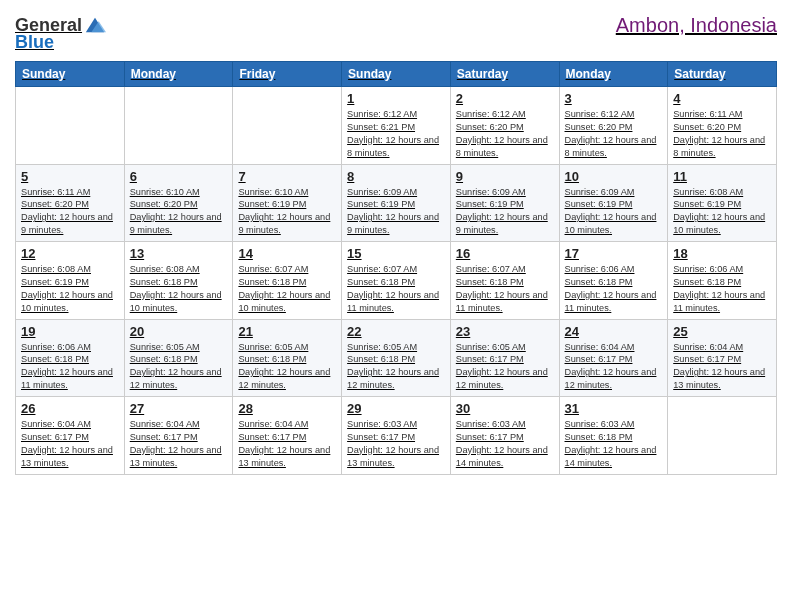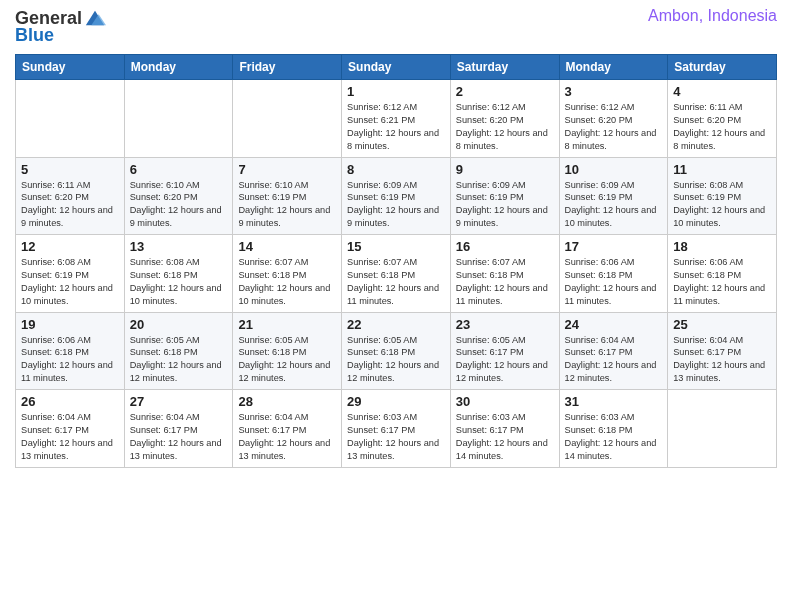--- a/index.html
+++ b/index.html
@@ -6,23 +6,24 @@
     body {
       width: 792px;
       height: 612px;
       font-family: Arial, sans-serif;
       background: #fff;
       overflow: hidden;
     }
     .page {
       width: 792px;
       height: 448px;
-      padding: 7px 15px 10px 15px;
+      padding: 14px 15px 10px 15px;
       display: flex;
       flex-direction: column;
+      text-decoration: underline;
     }
     .header {
       display: flex;
       justify-content: space-between;
       align-items: flex-start;
       margin-bottom: 8px;
     }
     .logo {
       display: flex;
       align-items: center;
@@ -45,22 +46,22 @@
     .title-section {
       text-align: right;
     }
     .month-title {
       font-size: 32px;
       font-weight: bold;
       color: #222;
       line-height: 1.1;
     }
     .location {
-      font-size: 16px;
-      color: #8b5cf6;
+      font-size: 20px;
+      color: #701a75;
     }
     .calendar-table {
       width: 100%;
       border-collapse: collapse;
       flex: 1;
       border-radius: 20px;
     }
     .calendar-table th {
       background: #2a6db5;
       color: #fff;

